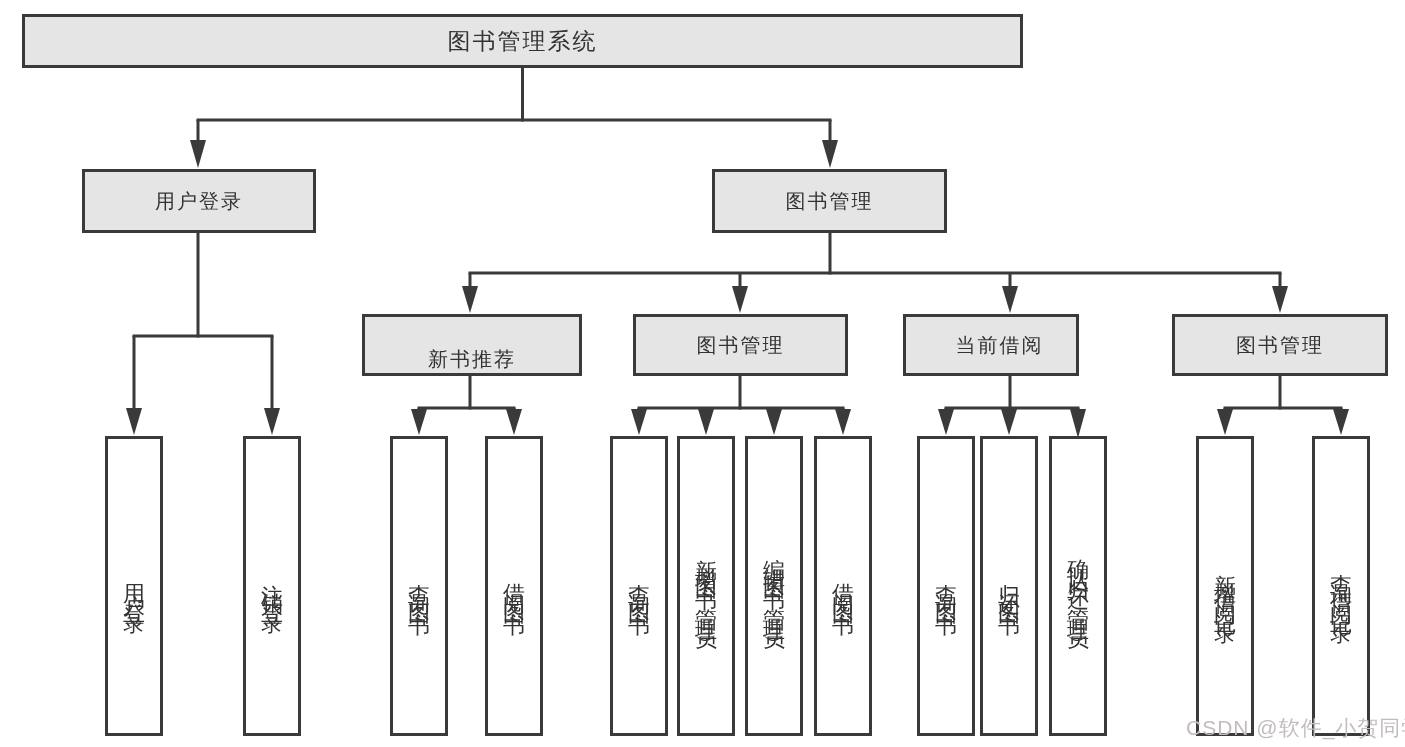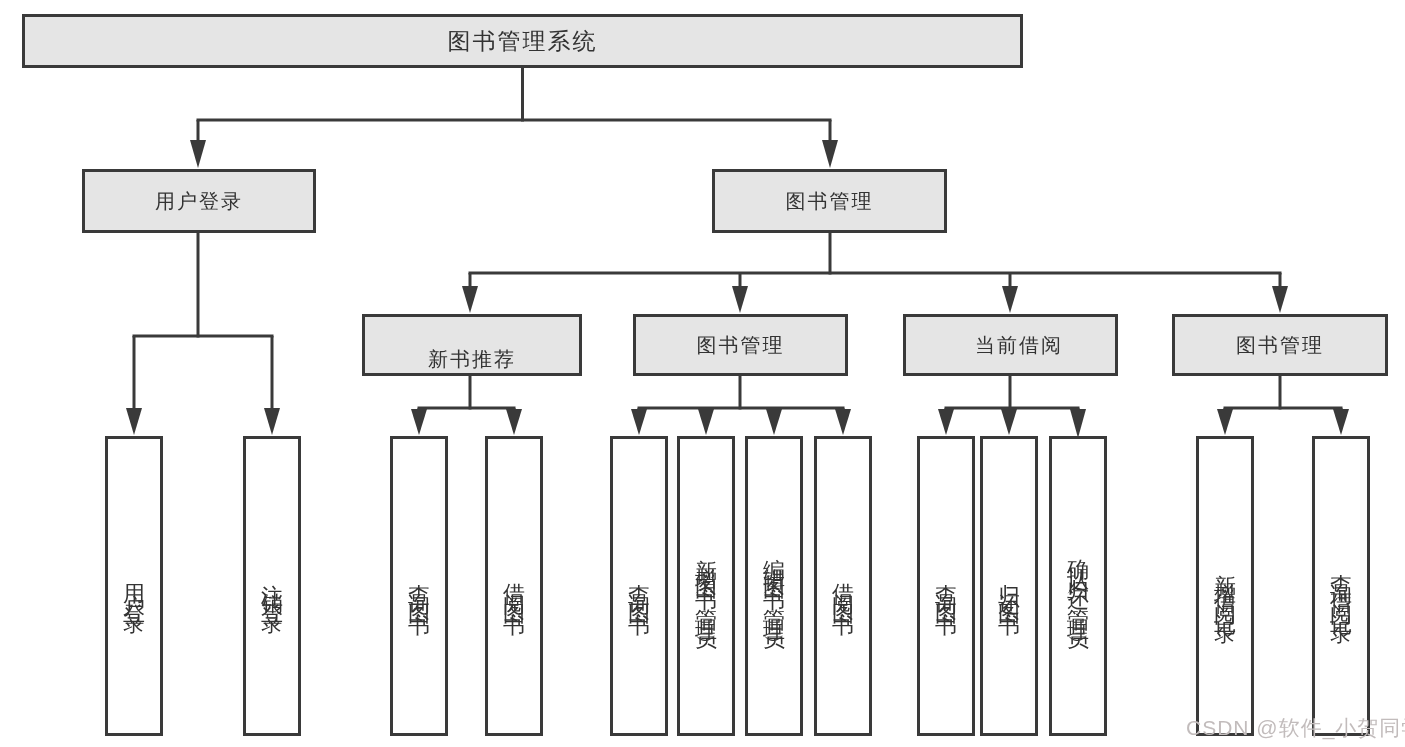--- a/index.html
+++ b/index.html
@@ -19,21 +19,21 @@
     border:3px solid #3a3a3a;background:#e5e5e5;
     display:flex;align-items:center;justify-content:center;
     z-index:2;
   }
   .root{left:22px;top:14px;width:1001px;height:54px;font-size:23px;letter-spacing:2px;}
   .lvl2,.lvl3{font-size:20px;letter-spacing:2px;}
   .n-user-login{left:82px;top:169px;width:234px;height:64px;}
   .n-book-mgmt{left:712px;top:169px;width:235px;height:64px;text-align:center;}
   .n-new-book{left:362px;top:314px;width:220px;height:62px;align-items:flex-end;}
   .n-borrow-sec{left:633px;top:314px;width:215px;height:62px;}
-  .n-current{left:903px;top:314px;width:215px;height:62px;padding-left:17px;}
+  .n-current{left:903px;top:314px;width:176px;height:62px;padding-left:17px;}
   .n-records{left:1172px;top:314px;width:216px;height:62px;}
   .leaf{
     position:absolute;box-sizing:border-box;top:436px;width:58px;height:300px;
     border:3px solid #3a3a3a;background:#fff;
     display:flex;align-items:center;justify-content:center;z-index:2;
   }
   .leaf span{
     writing-mode:vertical-lr;text-orientation:upright;
     font-size:22px;line-height:1;letter-spacing:10px;
     white-space:nowrap;color:#333;

